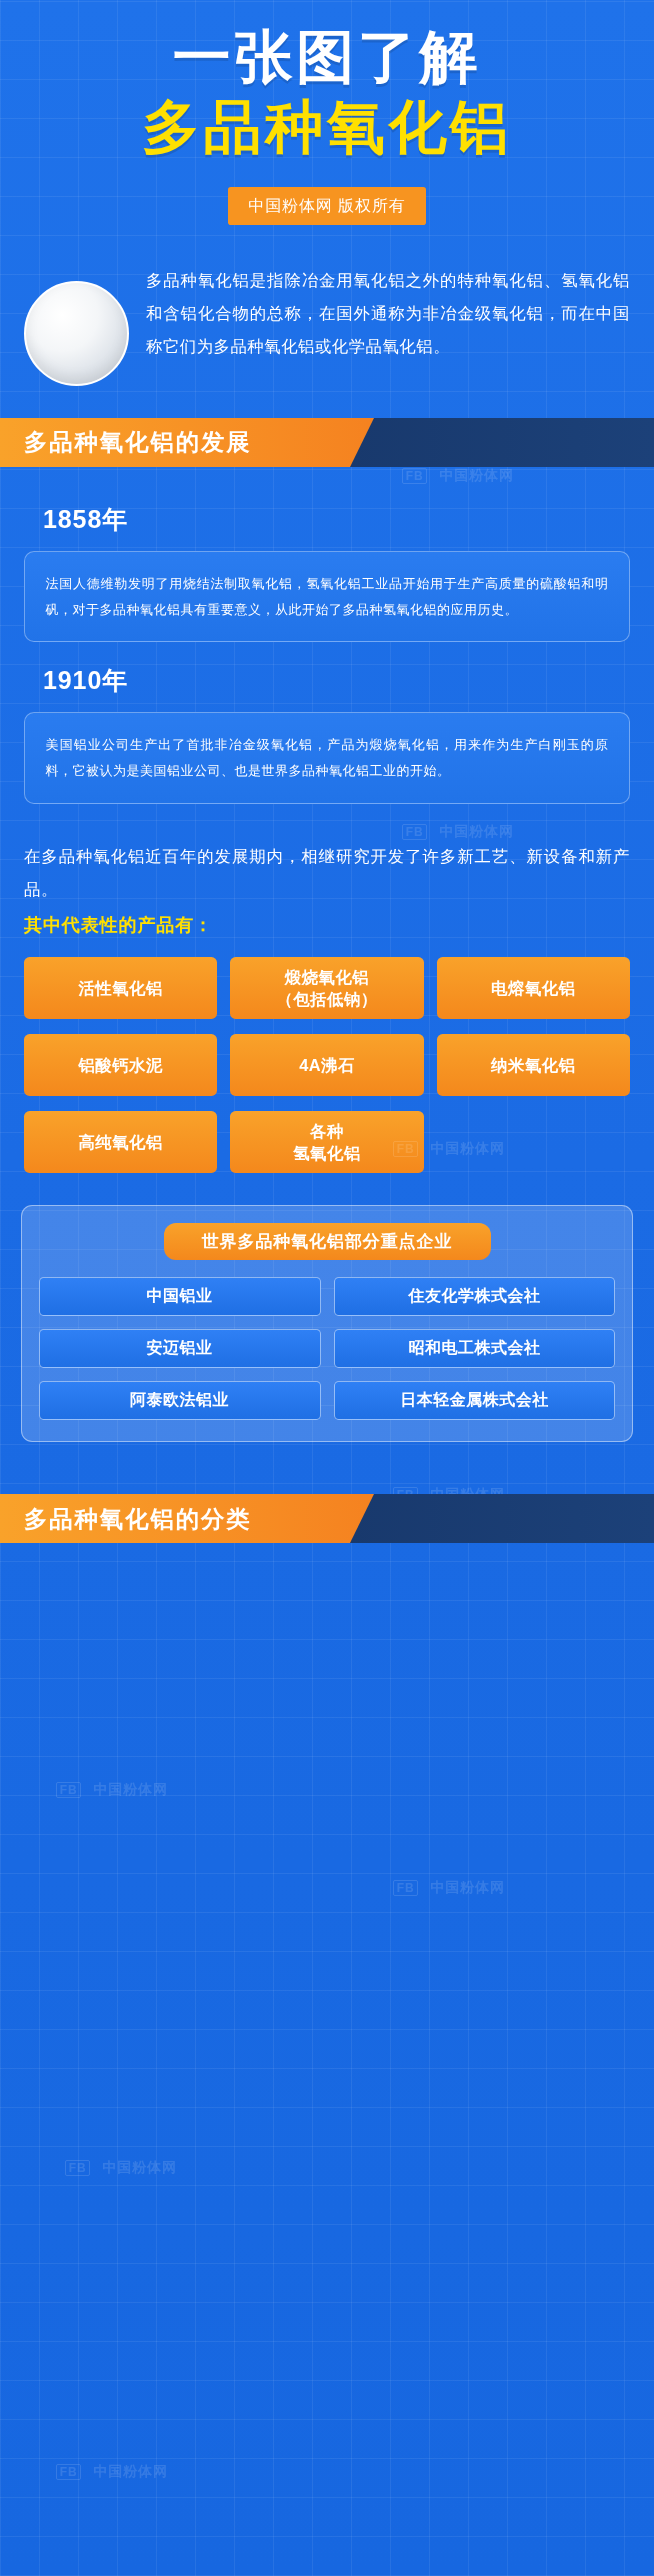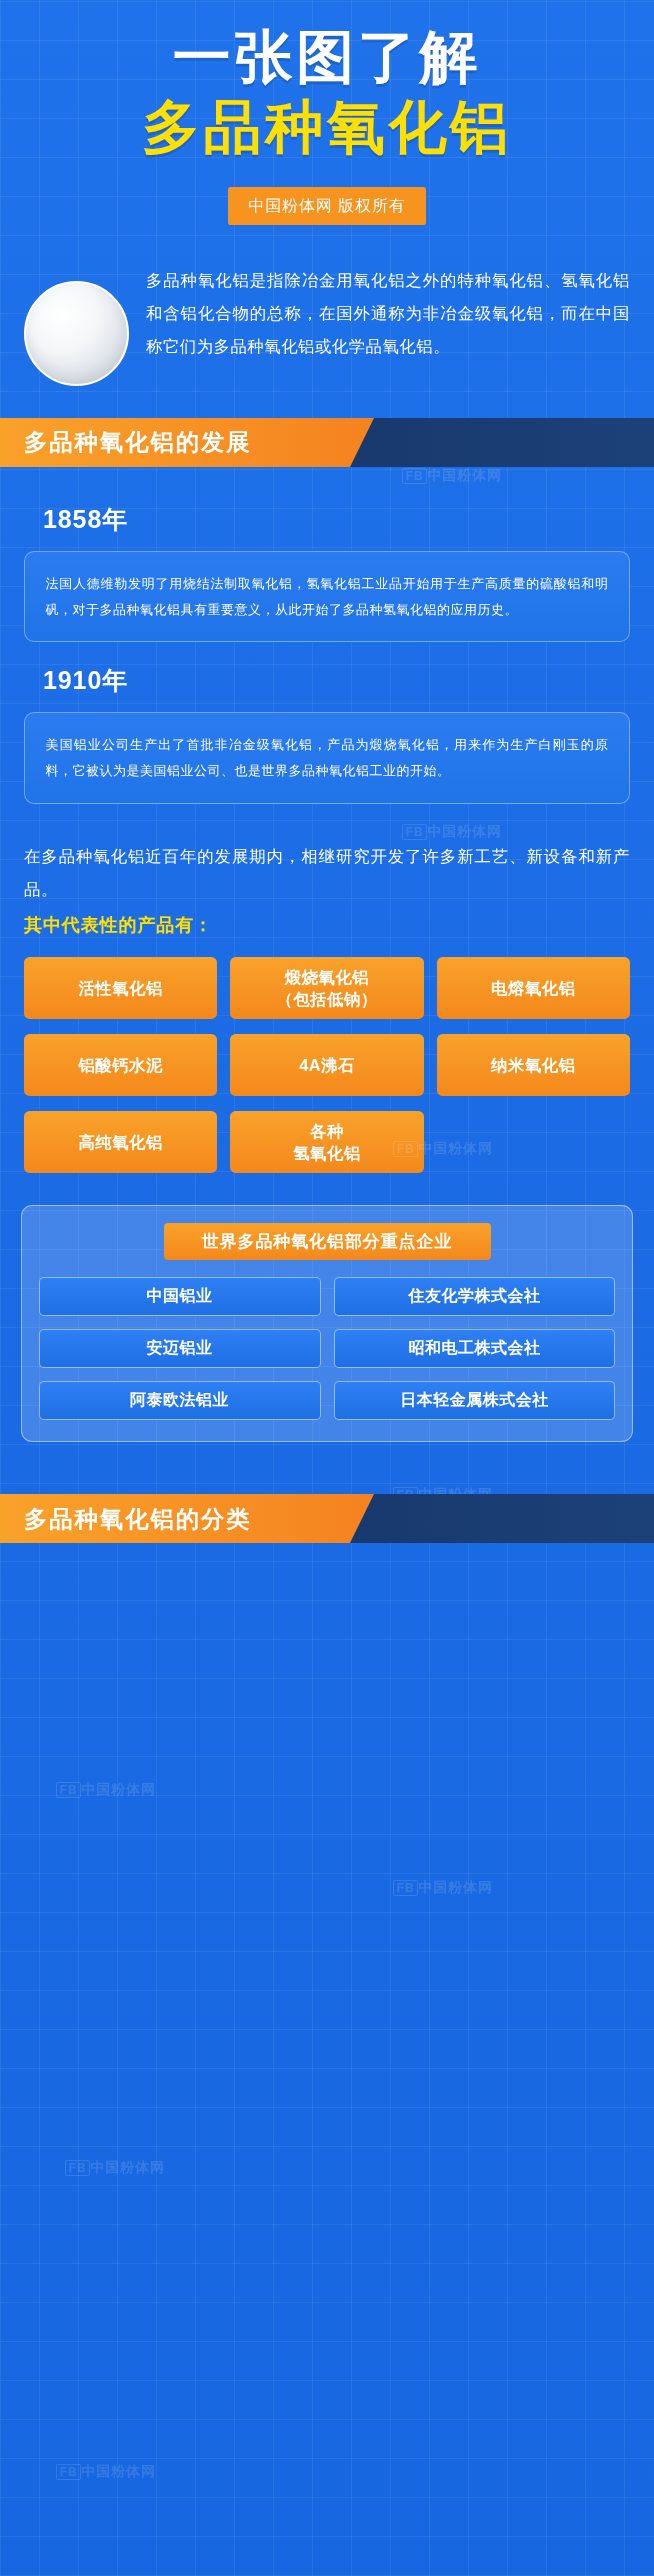--- a/index.html
+++ b/index.html
@@ -27,21 +27,21 @@
     font-weight: bold;
     letter-spacing: 0.9px;
     white-space: nowrap;
     pointer-events: none;
     user-select: none;
   }
   .wm .wm-box {
     display: inline-block;
     border: 1.9px solid rgba(255,255,255,0.13);
     padding: 0 2.8px;
-    margin-right: 0;
+    margin-right: 12px;
     font-size: 12px;
     line-height: 14px;
     border-radius: 1.9px;
   }
 
   
   .header { position: relative; padding-top: 24px; text-align: center; }
   .title-1 {
     font-size: 58px;
     font-weight: bold;
@@ -196,21 +196,21 @@
     background: rgba(255,255,255,0.18);
     border: 0.9px solid rgba(255,255,255,0.45);
     border-radius: 11.2px;
     padding: 17px 17px 20.6px 17px;
   }
   .comp-title {
     margin: 0 auto 17px auto;
     width: 327px;
     height: 37px;
     background: linear-gradient(180deg, #f9a22a 0%, #f4881c 100%);
-    border-radius: 4px;
+    border-radius: 12px;
     color: #ffffff;
     font-size: 17px;
     font-weight: bold;
     letter-spacing: 0.9px;
     display: flex;
     align-items: center;
     justify-content: center;
   }
   .comp-grid {
     display: grid;

